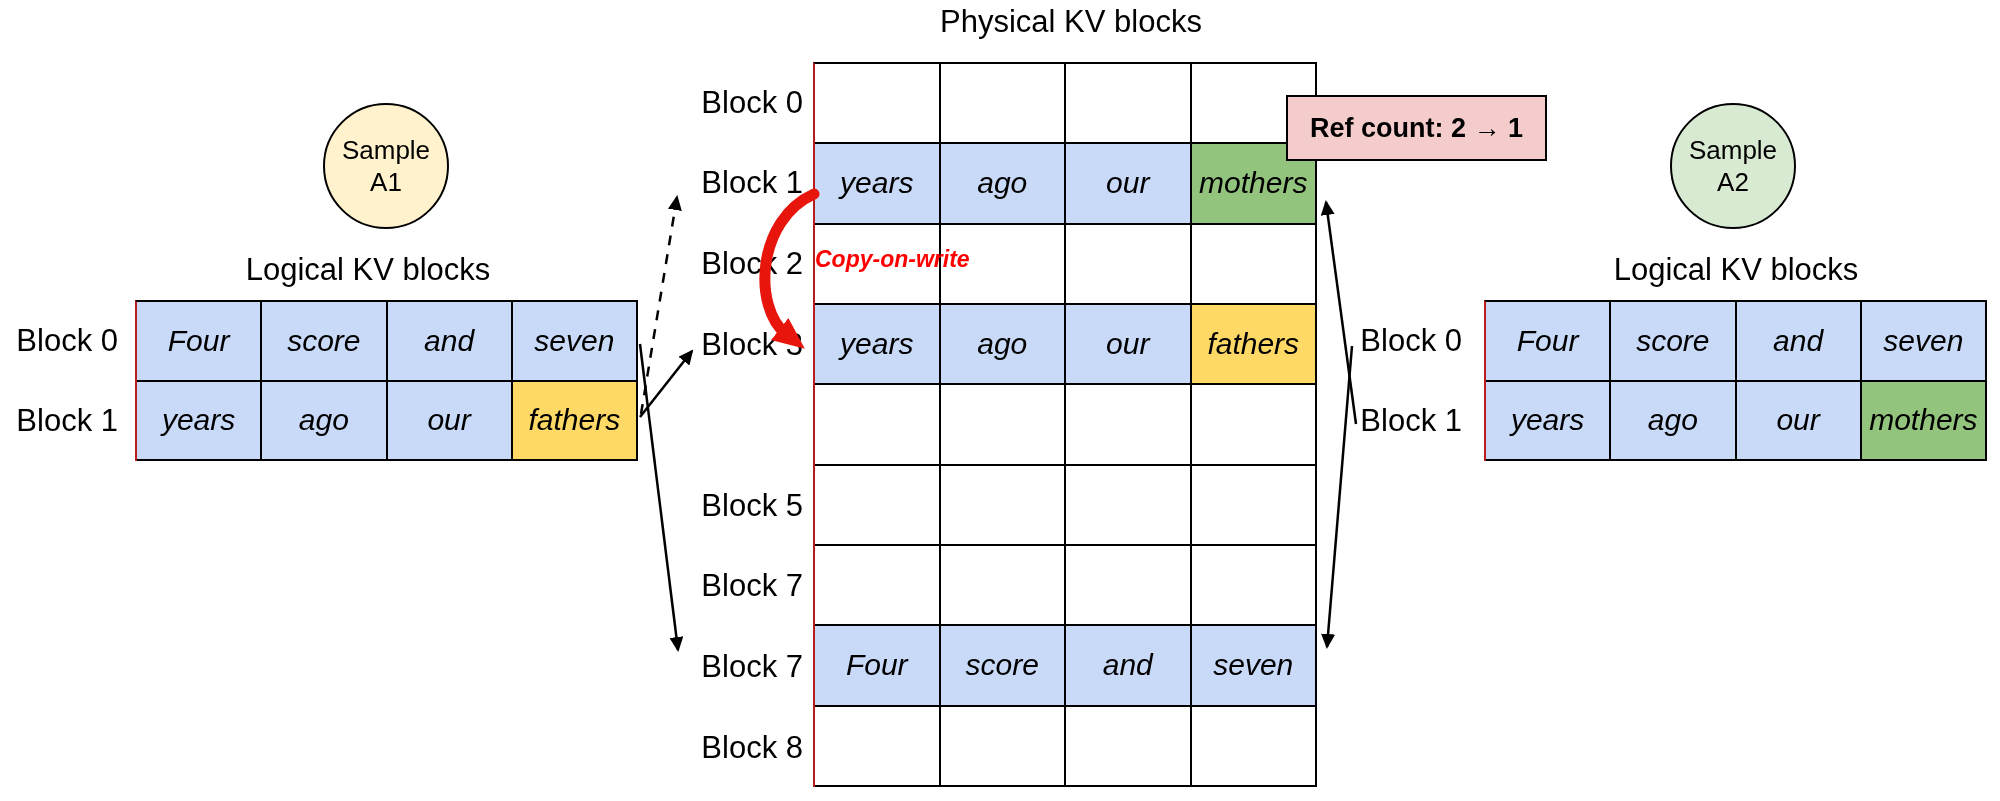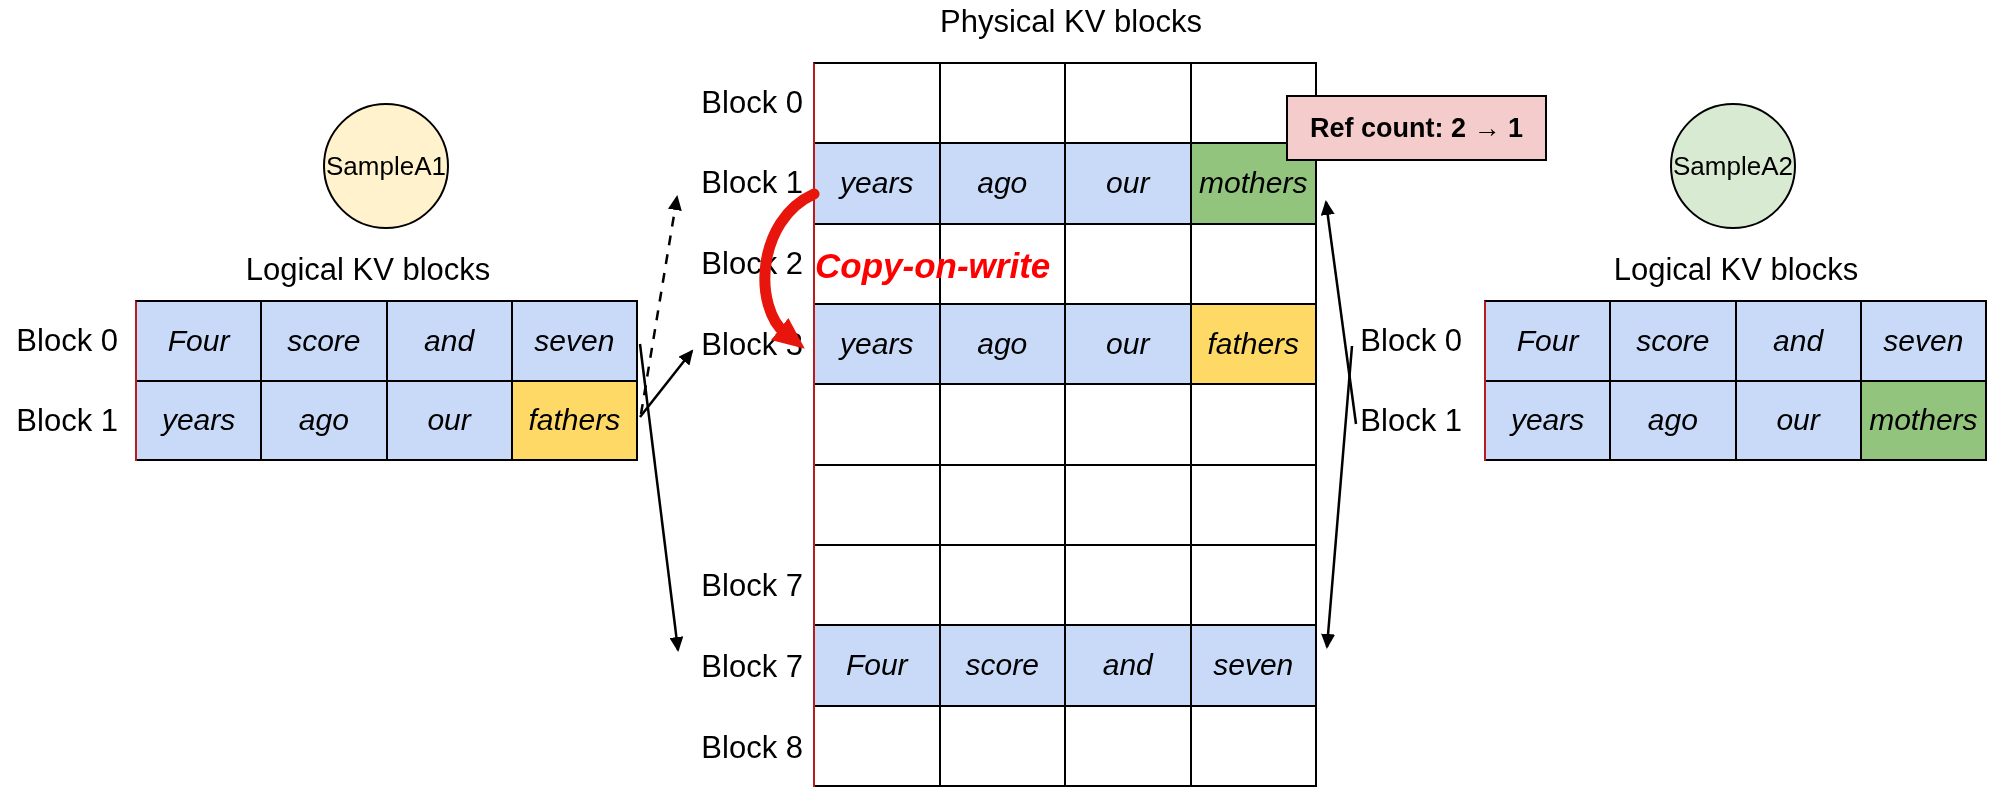--- a/index.html
+++ b/index.html
@@ -21,32 +21,32 @@
   }
   .c-blue{background:#c9daf8 !important;}
   .c-yellow{background:#ffd966 !important;}
   .c-green{background:#93c47d !important;}
   .row-label{
     position:absolute;display:flex;align-items:center;justify-content:flex-end;
     font-size:31px;white-space:nowrap;z-index:1;
   }
   .sample-circle{
     position:absolute;width:126px;height:126px;border-radius:50%;border:2px solid #000;
-    box-sizing:border-box;display:flex;flex-direction:row;align-items:center;justify-content:center;
+    box-sizing:border-box;display:flex;flex-direction:column;align-items:center;justify-content:center;
     font-size:26px;line-height:32px;z-index:2;text-align:center;
   }
   .circle-a1{background:#fff2cc;left:323px;top:103px;}
   .circle-a2{background:#d9ead3;left:1670px;top:103px;}
   .ref-box{
     position:absolute;left:1286px;top:95px;width:261px;height:66px;background:#f4cccc;
     border:2px solid #000;box-sizing:border-box;display:flex;align-items:center;justify-content:center;
     font-size:27px;font-weight:bold;z-index:6;white-space:nowrap;
   }
   .cow-label{
-    position:absolute;left:815px;top:246px;font-size:35px;font-weight:bold;font-style:italic;
+    position:absolute;left:815px;top:246px;font-size:23px;font-weight:bold;font-style:italic;
     color:#ff0000;z-index:4;white-space:nowrap;
   }
   .arrow-layer{position:absolute;left:0;top:0;z-index:5;pointer-events:none;}
 </style>
 </head>
 <body>
 
 <div class="canvas">
 
   <div class="title" style="left:819px;top:2px;">Physical KV blocks</div>
@@ -85,20 +85,21 @@
     <div class="cell c-blue">years</div>
     <div class="cell c-blue">ago</div>
     <div class="cell c-blue">our</div>
     <div class="cell c-green">mothers</div>
   </div>
 
   <div class="row-label" style="left:650px;top:62px;width:153px;height:81px;">Block 0</div>
   <div class="row-label" style="left:650px;top:142px;width:153px;height:81px;">Block 1</div>
   <div class="row-label" style="left:650px;top:223px;width:153px;height:81px;">Block 2</div>
   <div class="row-label" style="left:650px;top:304px;width:153px;height:81px;">Block 3</div>
+  <div class="row-label" style="left:650px;top:465px;width:153px;height:81px;">Block 5</div>
   <div class="row-label" style="left:650px;top:545px;width:153px;height:81px;">Block 7</div>
   <div class="row-label" style="left:650px;top:626px;width:153px;height:81px;">Block 7</div>
   <div class="row-label" style="left:650px;top:707px;width:153px;height:81px;">Block 8</div>
 
   <div class="kv-table" style="left:813px;top:62px;width:504px;height:725px;grid-template-columns:repeat(4,1fr);grid-template-rows:repeat(9,1fr);">
     <div class="cell"></div>
     <div class="cell"></div>
     <div class="cell"></div>
     <div class="cell"></div>
 

